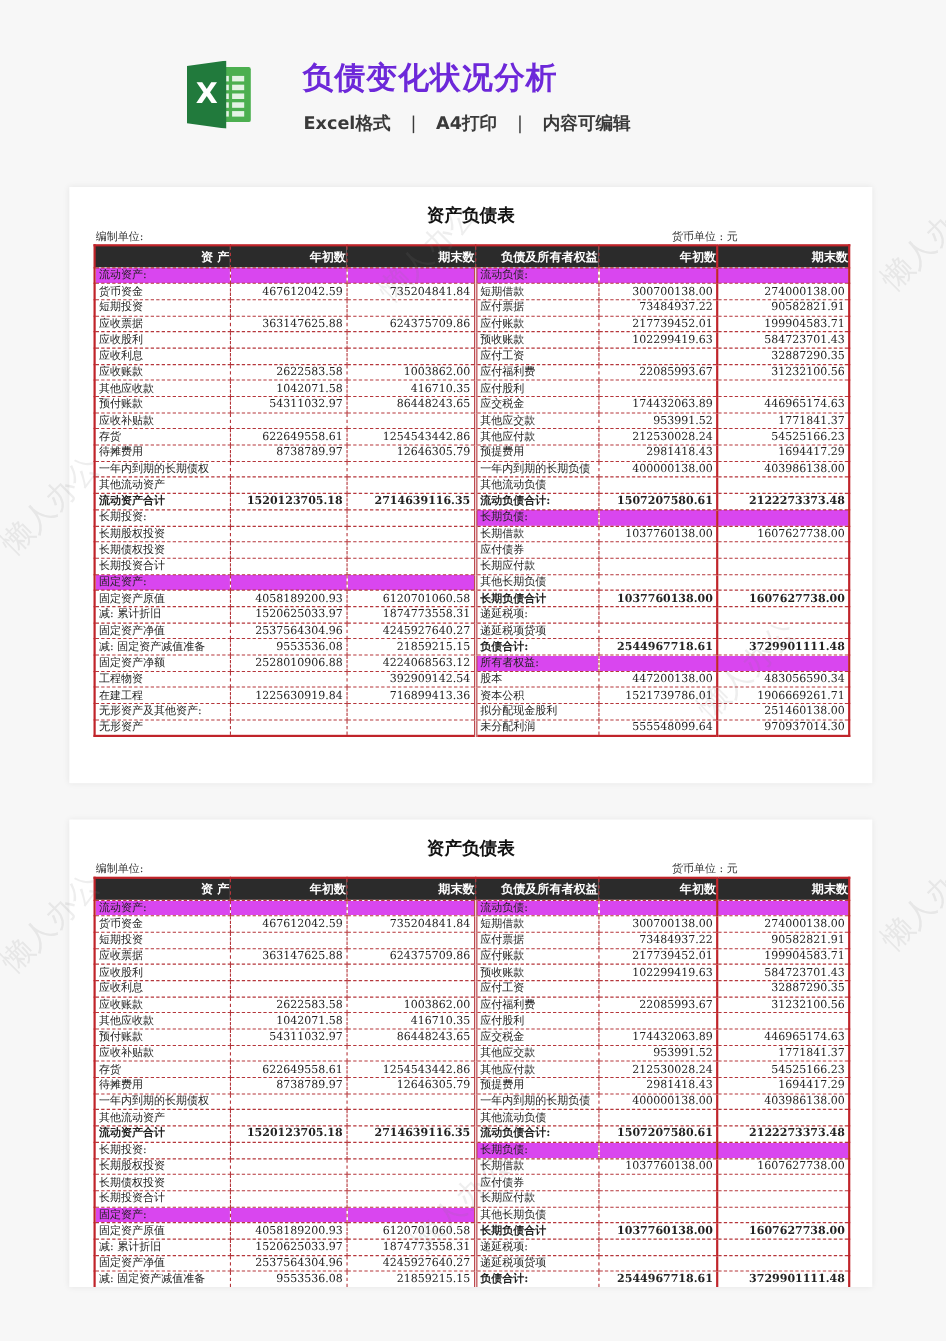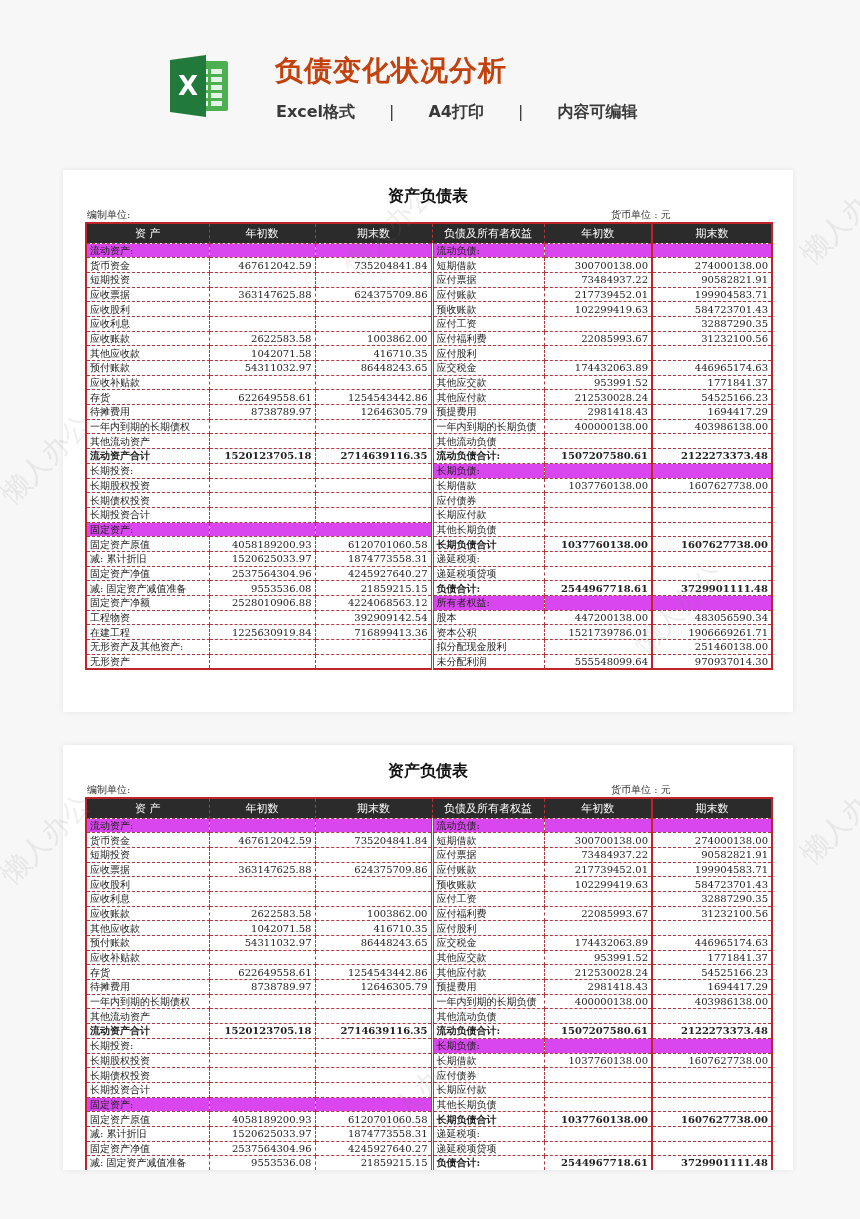--- a/index.html
+++ b/index.html
@@ -17,27 +17,27 @@
   .xl-grid div { height: 5px; margin-bottom: 3px; display: flex; gap: 3px; }
   .xl-grid span { flex: 1; background: #ffffff; opacity: 0.85; }
   .xl-front {
     position: absolute; left: 0; top: 0; width: 36px; height: 62px; background: #217a3c;
     clip-path: polygon(0 8%, 100% 0, 100% 100%, 0 92%);
     color: #fff; font-family: "DejaVu Sans", sans-serif; font-weight: bold; font-size: 26px;
     display: flex; align-items: center; justify-content: center;
   }
   .banner-title {
     position: absolute; left: 275px; top: 52px;
-    font-family: "DejaVu Sans", sans-serif; font-weight: bold; font-size: 28px; color: #c2410c;
+    font-family: "DejaVu Sans", sans-serif; font-weight: bold; font-size: 28px; color: #6d28d9;
     letter-spacing: 1px;
   }
   .banner-sub {
     position: absolute; left: 276px; top: 102px;
     font-family: "DejaVu Sans", sans-serif; font-weight: bold; font-size: 16px; color: #3a3a3a;
-    display: flex; gap: 16px;
+    display: flex; gap: 0;
   }
   .banner-sub .sep { margin: 0 18px; font-weight: normal; }
 
   
   .sheet {
     position: absolute; left: 63px; width: 730px; background: #ffffff;
     box-shadow: 0 0 6px rgba(0,0,0,0.08);
     overflow: hidden;
   }
   .sheet1 { top: 170px; height: 542px; }
@@ -48,22 +48,22 @@
   }
   .meta-left { position: absolute; left: 24px; top: 38px; font-size: 10px; color: #333; }
   .meta-right { position: absolute; left: 548px; top: 38px; font-size: 10px; color: #333; }
   table.bs {
     position: absolute; left: 22px; top: 52px; width: 686px;
     border-collapse: collapse; table-layout: fixed;
     border: 2px solid #c0242a;
     font-size: 10px; color: #222;
   }
   table.bs th {
-    background: #2b2b2b; color: #fff; font-weight: normal; font-size: 11px;
-    height: 20px; border: 1px dashed #b5363b; text-align: center;
+    background: #2b2b2b; color: #fff; font-weight: bold; font-size: 11px;
+    height: 20px; border: 1px dashed #b5363b; text-align: right;
     font-family: "DejaVu Sans", sans-serif;
   }
   table.bs td {
     height: 14.7px; border: 1px dashed #b5363b; padding: 0 3px;
     white-space: nowrap; overflow: hidden; line-height: 13px;
   }
   table.bs td.num { text-align: right; }
   table.bs td.lbl { text-align: left; }
   table.bs tr.section td.sec { background: #d946ef; }
   table.bs tr td.bold { font-weight: bold; }

